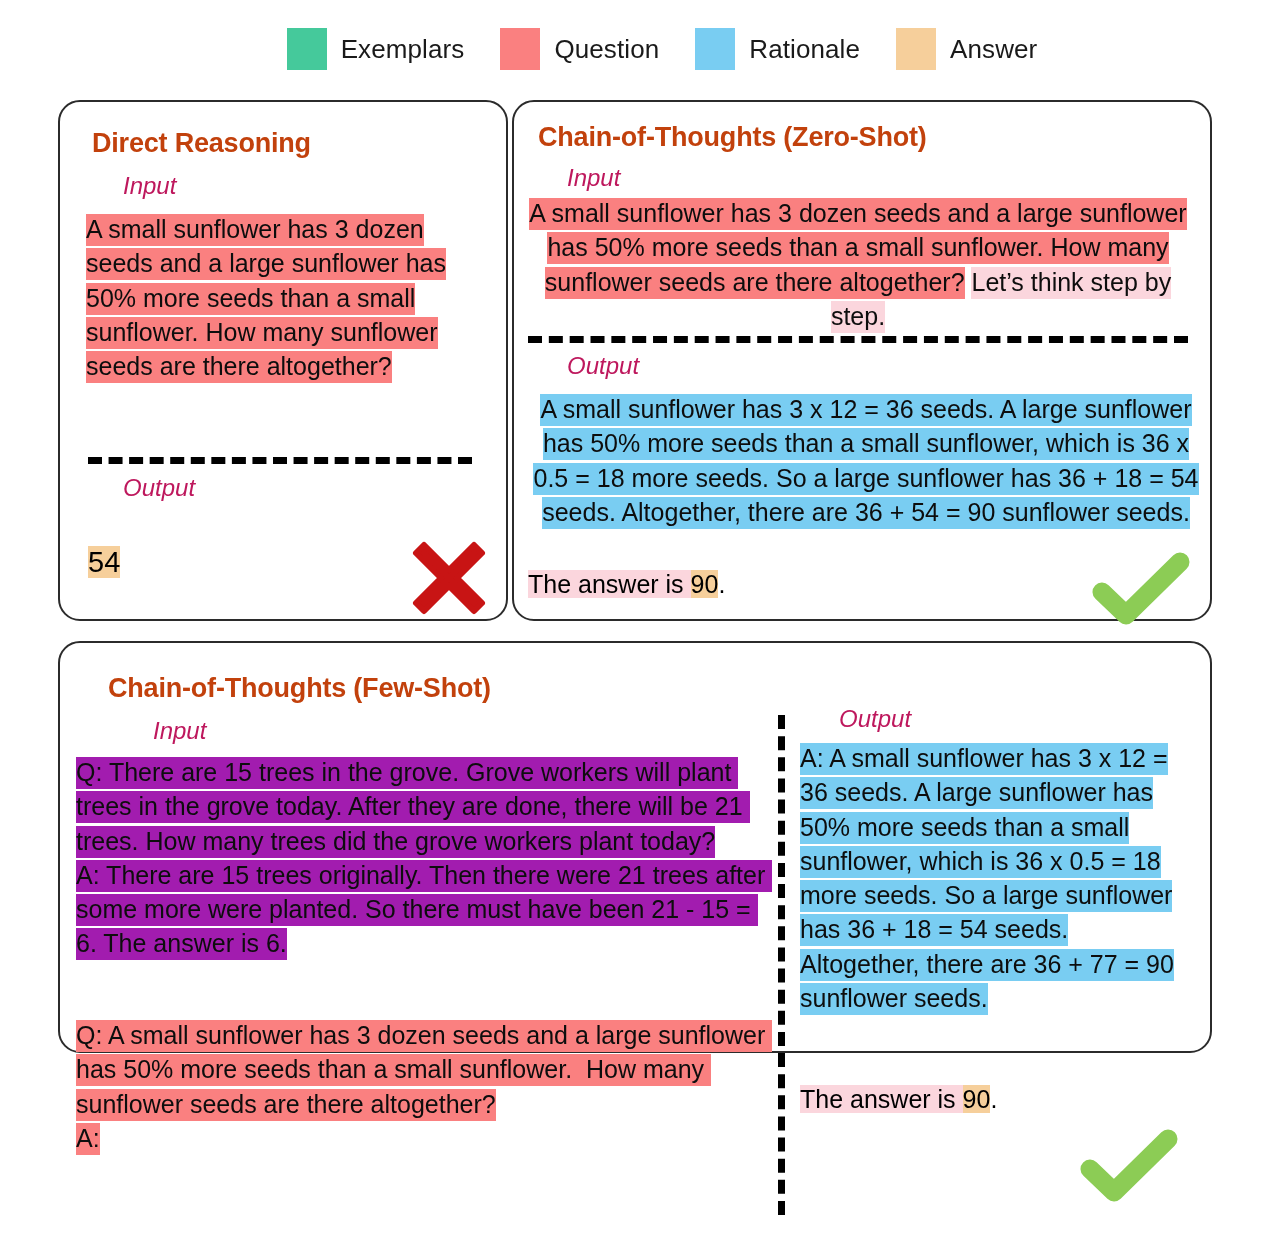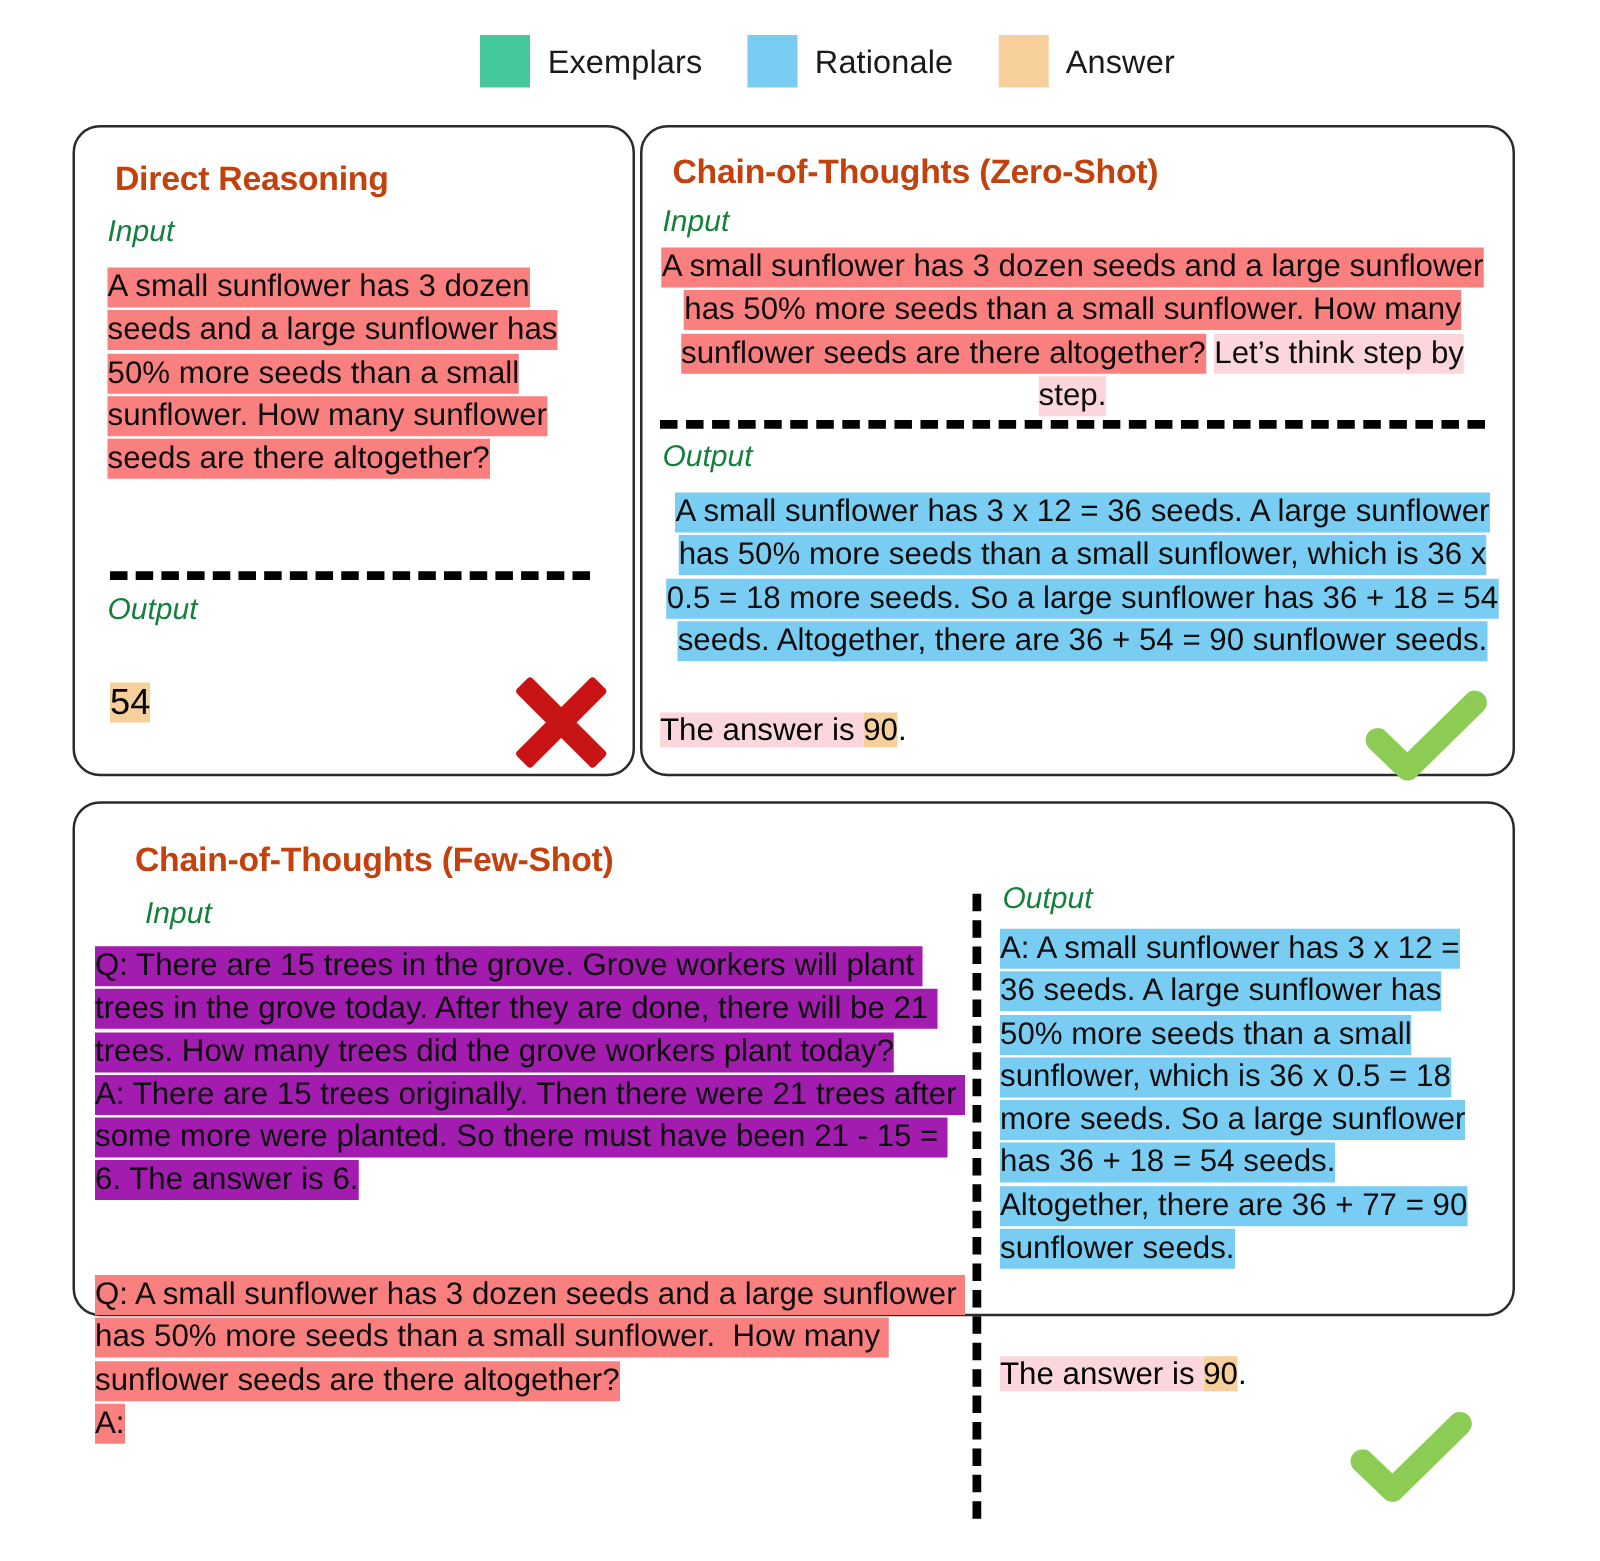--- a/index.html
+++ b/index.html
@@ -34,21 +34,21 @@
   }
   #card-direct   { left: 58px;  top: 100px; width: 450px; height: 521px; }
   #card-zero     { left: 512px; top: 100px; width: 700px; height: 521px; text-align: center; }
   #card-few      { left: 58px;  top: 641px; width: 1154px; height: 412px; }
 
   .card-title {
     font-size: 27px; font-weight: bold; color: #c2410c;
     letter-spacing: -0.2px; white-space: nowrap;
   }
   .io-label {
-    font-size: 24px; font-style: italic; color: #15803d; white-space: nowrap;
+    font-size: 24px; font-style: italic; color: #be185d; white-space: nowrap; margin-left: 37px;
   }
 
   
   .hl-block {
     font-size: 25px; color: #0d0d0d; line-height: 1.37;
   }
   .hl-block span.h {
     padding: 1px 0 3px 0;
     box-decoration-break: clone;
     -webkit-box-decoration-break: clone;
@@ -106,20 +106,24 @@
 <body>
 
 <div class="page">
 
   <div class="legend">
     <div class="legend-item">
       <span class="legend-swatch" style="background:#45c99b"></span>
       <span class="legend-label">Exemplars</span>
     </div>
     <div class="legend-item">
+      <span class="legend-swatch" style="background:#fa8080"></span>
+      <span class="legend-label">Question</span>
+    </div>
+    <div class="legend-item">
       <span class="legend-swatch" style="background:#79cdf2"></span>
       <span class="legend-label">Rationale</span>
     </div>
     <div class="legend-item">
       <span class="legend-swatch" style="background:#f6cf9b"></span>
       <span class="legend-label" style="margin-right:0">Answer</span>
     </div>
   </div>
 
   <div class="card" id="card-direct">

